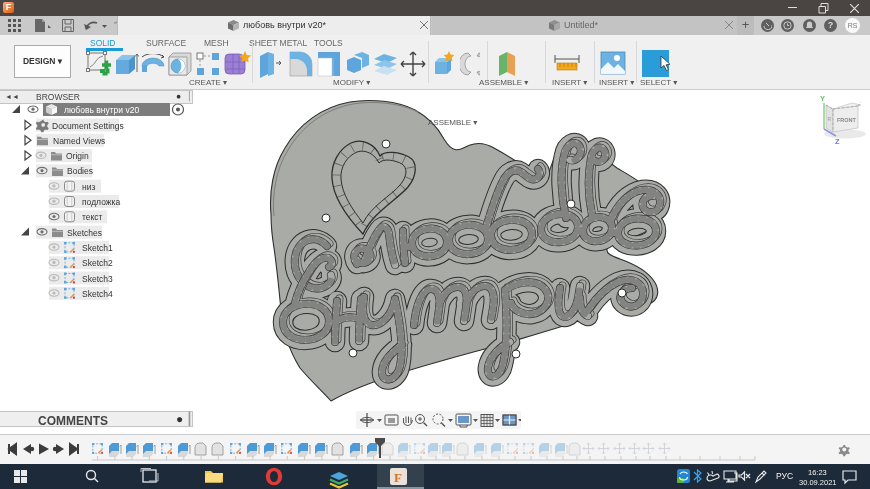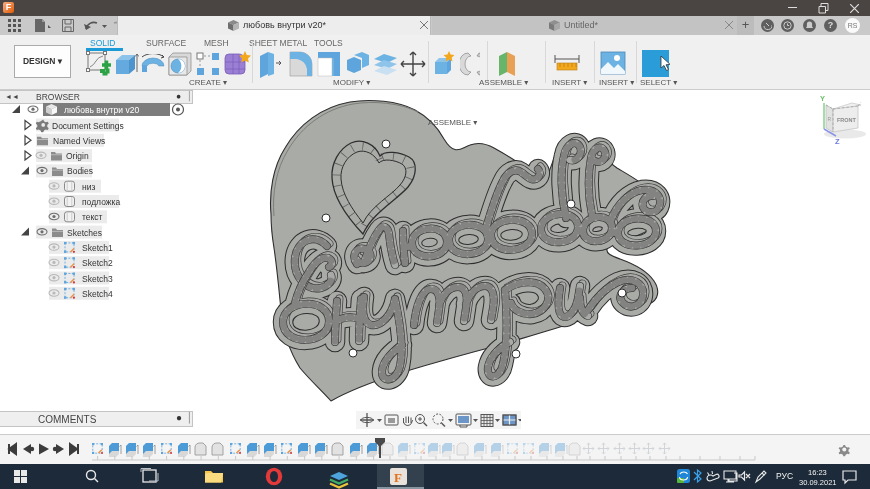--- a/index.html
+++ b/index.html
@@ -12,21 +12,21 @@
   #ribbon   { left:0; top:35px; width:870px; height:55px; background:#f0f0f0; border-bottom:1px solid #ccc; }
   .rtab { top:3px; font-size:8.5px; color:#666; }
   .rtab.active { color:#1a9bd7; }
   #designbtn { left:14px; top:10px; width:57px; height:33px; background:#fdfdfd; border:1px solid #aaa; font-size:8.5px; color:#333; font-weight:bold; text-align:center; line-height:31px; }
   .glabel { top:42.5px; font-size:8px; color:#555; }
   .gsep { top:6px; width:1px; height:42px; background:#d8d8d8; }
 
   #bheader { left:0; top:90px; width:193px; height:14px; background:#ededed; border:1px solid #c4c4c4; border-left:none; font-size:8.5px; color:#444; }
   #btree { left:0; top:98px; width:200px; height:230px; font-size:8.5px; color:#333; }
 
-  #comments { left:0; top:411px; width:193px; height:16px; background:#efefef; border:1px solid #c4c4c4; border-left:none; font-size:10px; color:#444; }
+  #comments { left:0; top:411px; width:193px; height:16px; background:#efefef; border:1px solid #c4c4c4; border-left:none; font-size:12px; color:#444;font-weight:bold; }
   #timeline { left:0; top:434px; width:870px; height:30px; background:#f4f4f4; border-top:1px solid #ccc; }
   #taskbar  { left:0; top:464px; width:870px; height:25px; background:#1d2a39; }
 </style>
 </head>
 <body>
 <div id="root">
 
   <div id="canvas" class="abs" style="left:0;top:90px;width:870px;height:344px;background:#fff;">
     <svg width="870" height="344" viewBox="0 90 870 344" style="position:absolute;left:0;top:0;">
 

